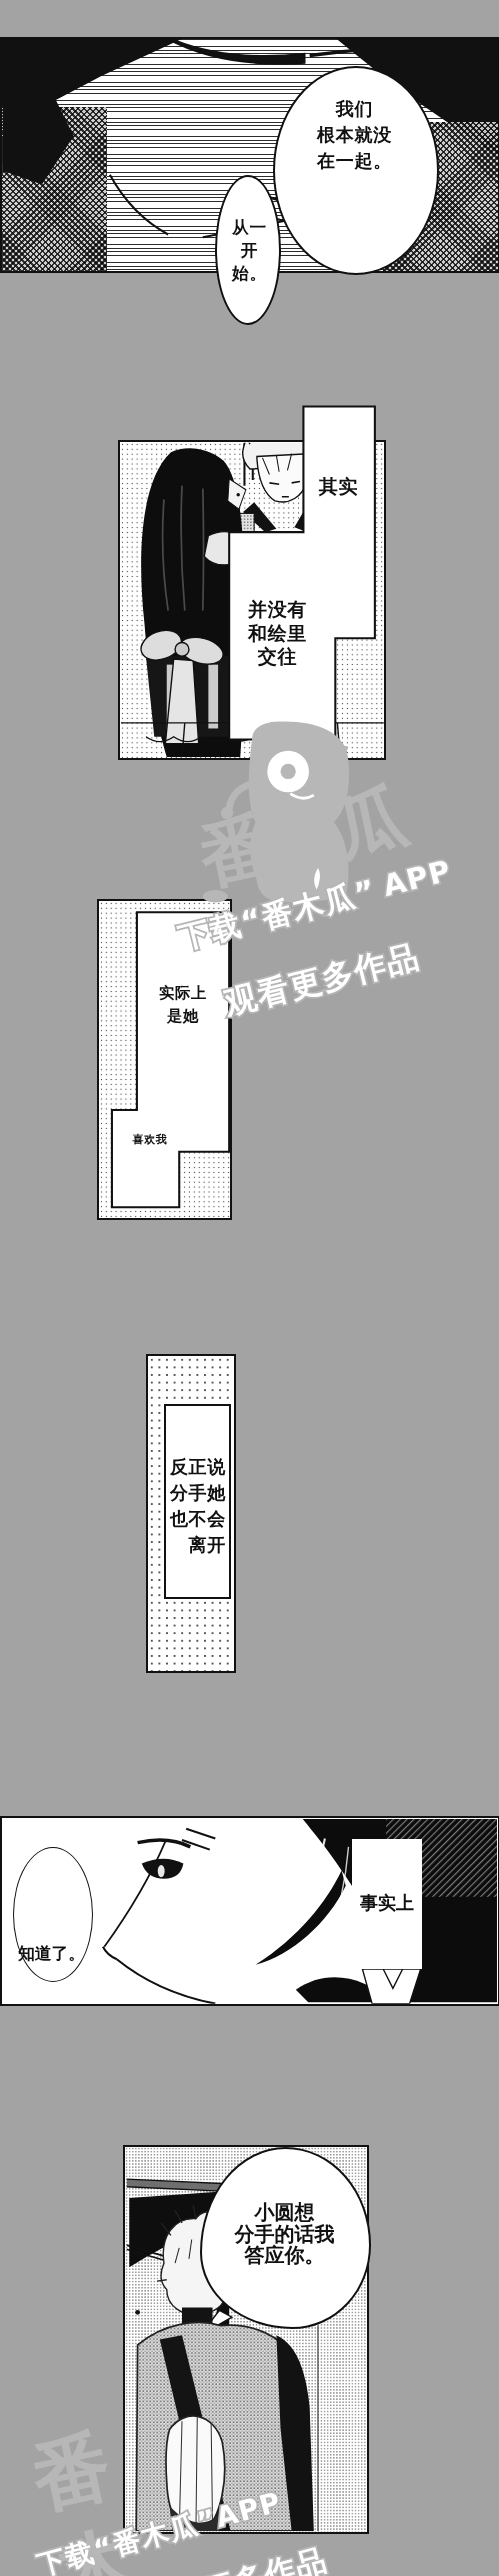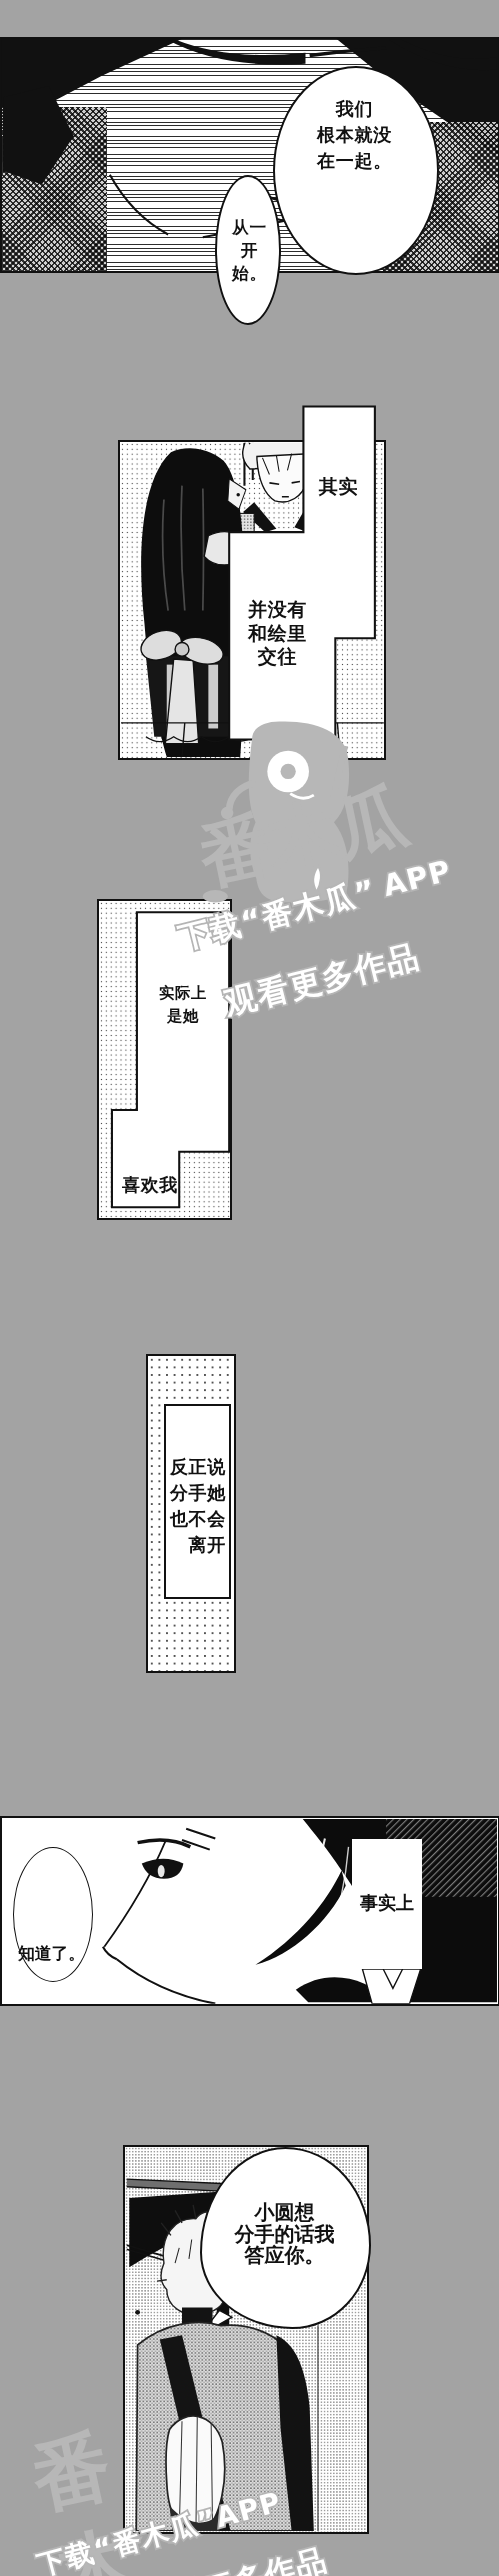--- a/index.html
+++ b/index.html
@@ -189,21 +189,21 @@
   <div class="txt" style="left:229px;top:598px;width:97px;font-size:19px;line-height:23.6px;font-family:Liberation Serif, serif;">
     <div>并没有</div>
     <div>和绘里</div>
     <div>交往</div>
   </div>
 
   <div class="txt" style="left:137px;top:982px;width:92px;font-size:15.3px;line-height:23px;">
     <div>实际上</div>
     <div>是她</div>
   </div>
-  <div class="txt" style="left:112px;top:1176px;width:76px;font-size:18px;line-height:18px;">喜欢我</div>
+  <div class="txt" style="left:112px;top:1130px;width:76px;font-size:11px;line-height:18px;font-family:Liberation Serif, serif;">喜欢我</div>
 
   <div class="whitebox boxed" style="left:164px;top:1404px;width:63px;height:191px;"></div>
   <div class="txt" style="left:167px;top:1454px;width:59px;font-size:18px;line-height:26px;text-align:right;">
     <div>反正说</div>
     <div>分手她</div>
     <div>也不会</div>
     <div>离开</div>
   </div>
 
   <div class="bubble" style="left:12.5px;top:1847px;width:78px;height:133px;border-width:1.7px;"></div>

